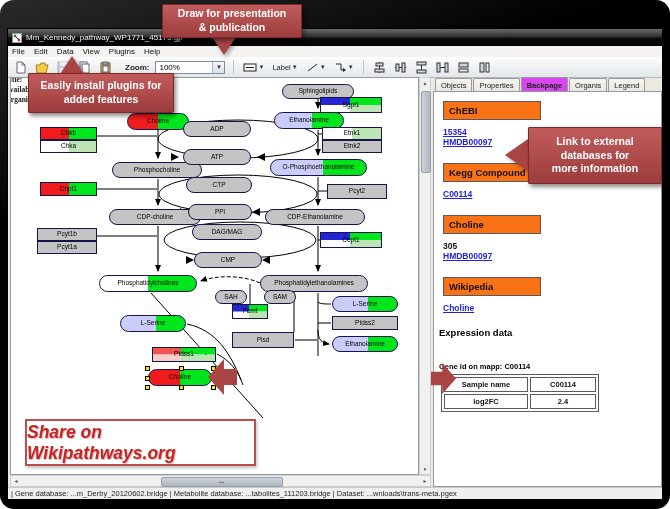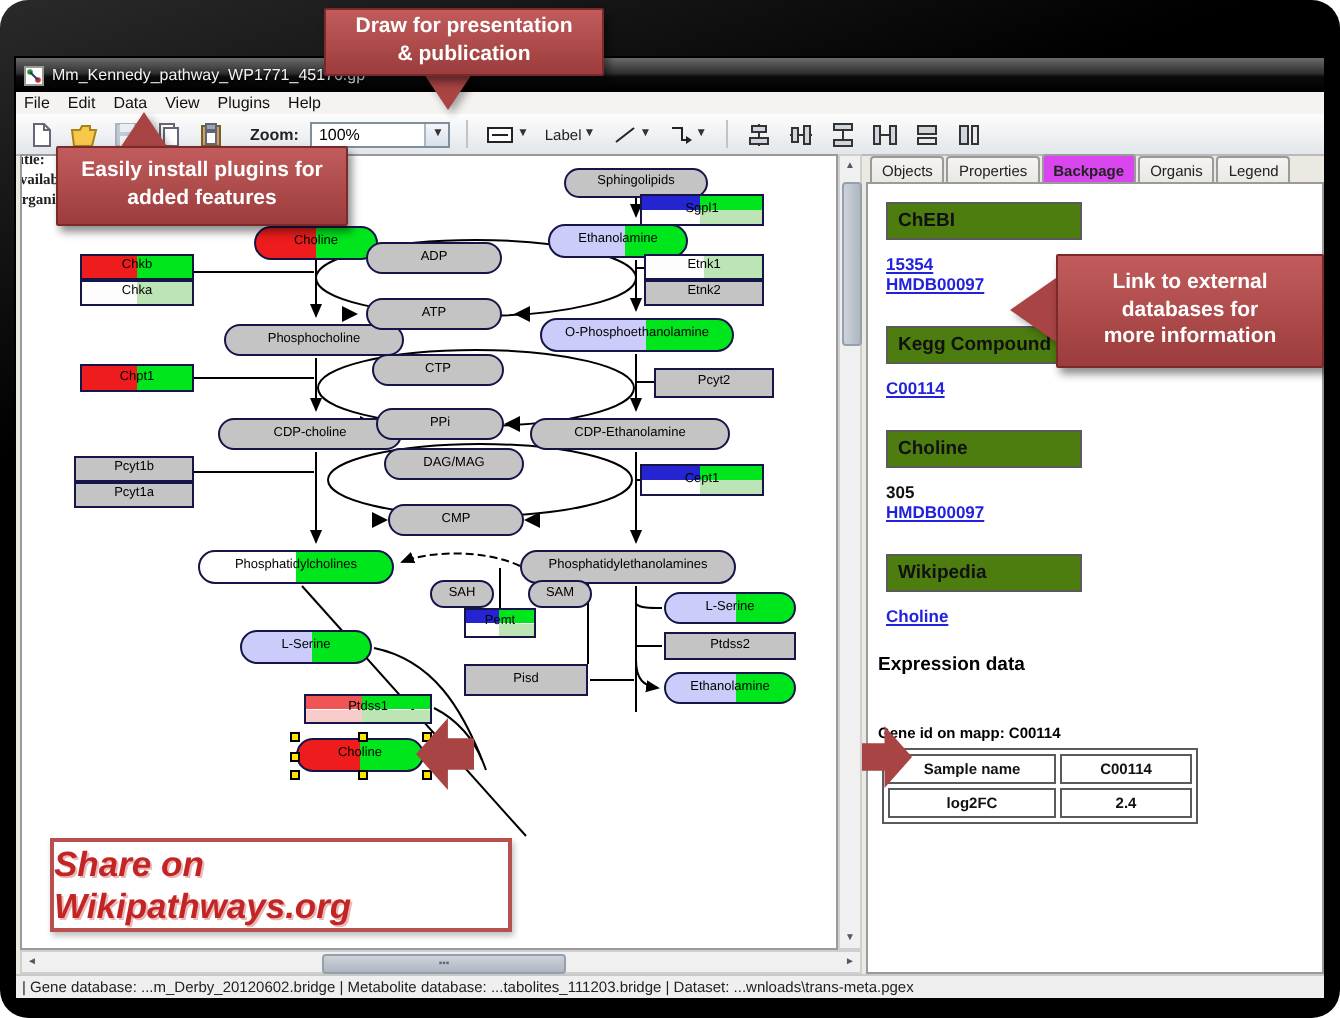--- a/index.html
+++ b/index.html
@@ -45,21 +45,21 @@
   .vscroll .thumb{position:absolute;left:1px;top:13px;width:8px;height:80px;background:linear-gradient(90deg,#cdd3da,#aeb6c0);border:1px solid #96a0ab;border-radius:2px;}
   .hscroll{position:absolute;left:2px;top:398px;width:421px;height:12px;background:#f0f0f0;border:1px solid #cfcfcf;box-sizing:border-box;}
   .hscroll .thumb{position:absolute;left:150px;top:1px;width:120px;height:8px;background:linear-gradient(#cdd3da,#aeb6c0);border:1px solid #96a0ab;border-radius:2px;display:flex;align-items:center;justify-content:center;font-size:5px;color:#667;}
   .sarrow{position:absolute;font-size:5px;color:#556;line-height:10px;text-align:center;width:10px;height:10px;}
   
   .sidepanel{position:absolute;left:423px;top:0;width:233px;height:410px;}
   .tabs{position:absolute;left:4px;top:1px;right:2px;height:27px;display:flex;gap:1px;}
   .tab{background:linear-gradient(#f5f4f1,#dcd9d2);border:1px solid #9a9a9a;border-bottom:none;font-size:7.5px;padding:2px 5px 0 5px;color:#222;border-radius:2px 2px 0 0;}
   .tab.active{background:#d946ef;font-weight:bold;position:relative;top:-1px;padding-top:3px;}
   .panel-body{position:absolute;left:2px;top:14px;right:2px;bottom:0;background:#fff;border:1px solid #9a9a9a;box-sizing:border-box;overflow:hidden;padding:9px 0 0 9px;}
-  .sec-header{border:1px solid #5a5a5a;background:#4d7c0f;font-weight:bold;font-size:9.5px;padding:3px 5px;width:86px;margin:16px 0 7px 0;color:#111;}
+  .sec-header{border:1px solid #5a5a5a;background:#f97316;font-weight:bold;font-size:9.5px;padding:3px 5px;width:86px;margin:16px 0 7px 0;color:#111;}
   .sec-header.first{margin-top:0;}
   .sec-header.wide{width:104px;}
   .sec-link{display:block;color:#2222dd;font-weight:bold;font-size:8.5px;text-decoration:underline;margin:0;}
   .sec-text{font-weight:bold;font-size:8.5px;color:#111;}
   .exp-title{font-weight:bold;font-size:9.5px;color:#000;margin:14px 0 0 -4px;}
   .gene-id{font-weight:bold;font-size:7.5px;color:#000;margin:24px 0 3px -4px;}
   table.exp{border:1px solid #5a5a5a;border-spacing:2px;background:#fff;margin-left:-2px;}
   table.exp td{border:1px solid #5a5a5a;font-size:7.5px;font-weight:bold;text-align:center;padding:2px 3px;color:#111;}
   table.exp td.c1{width:76px;}
   table.exp td.c2{width:58px;}

